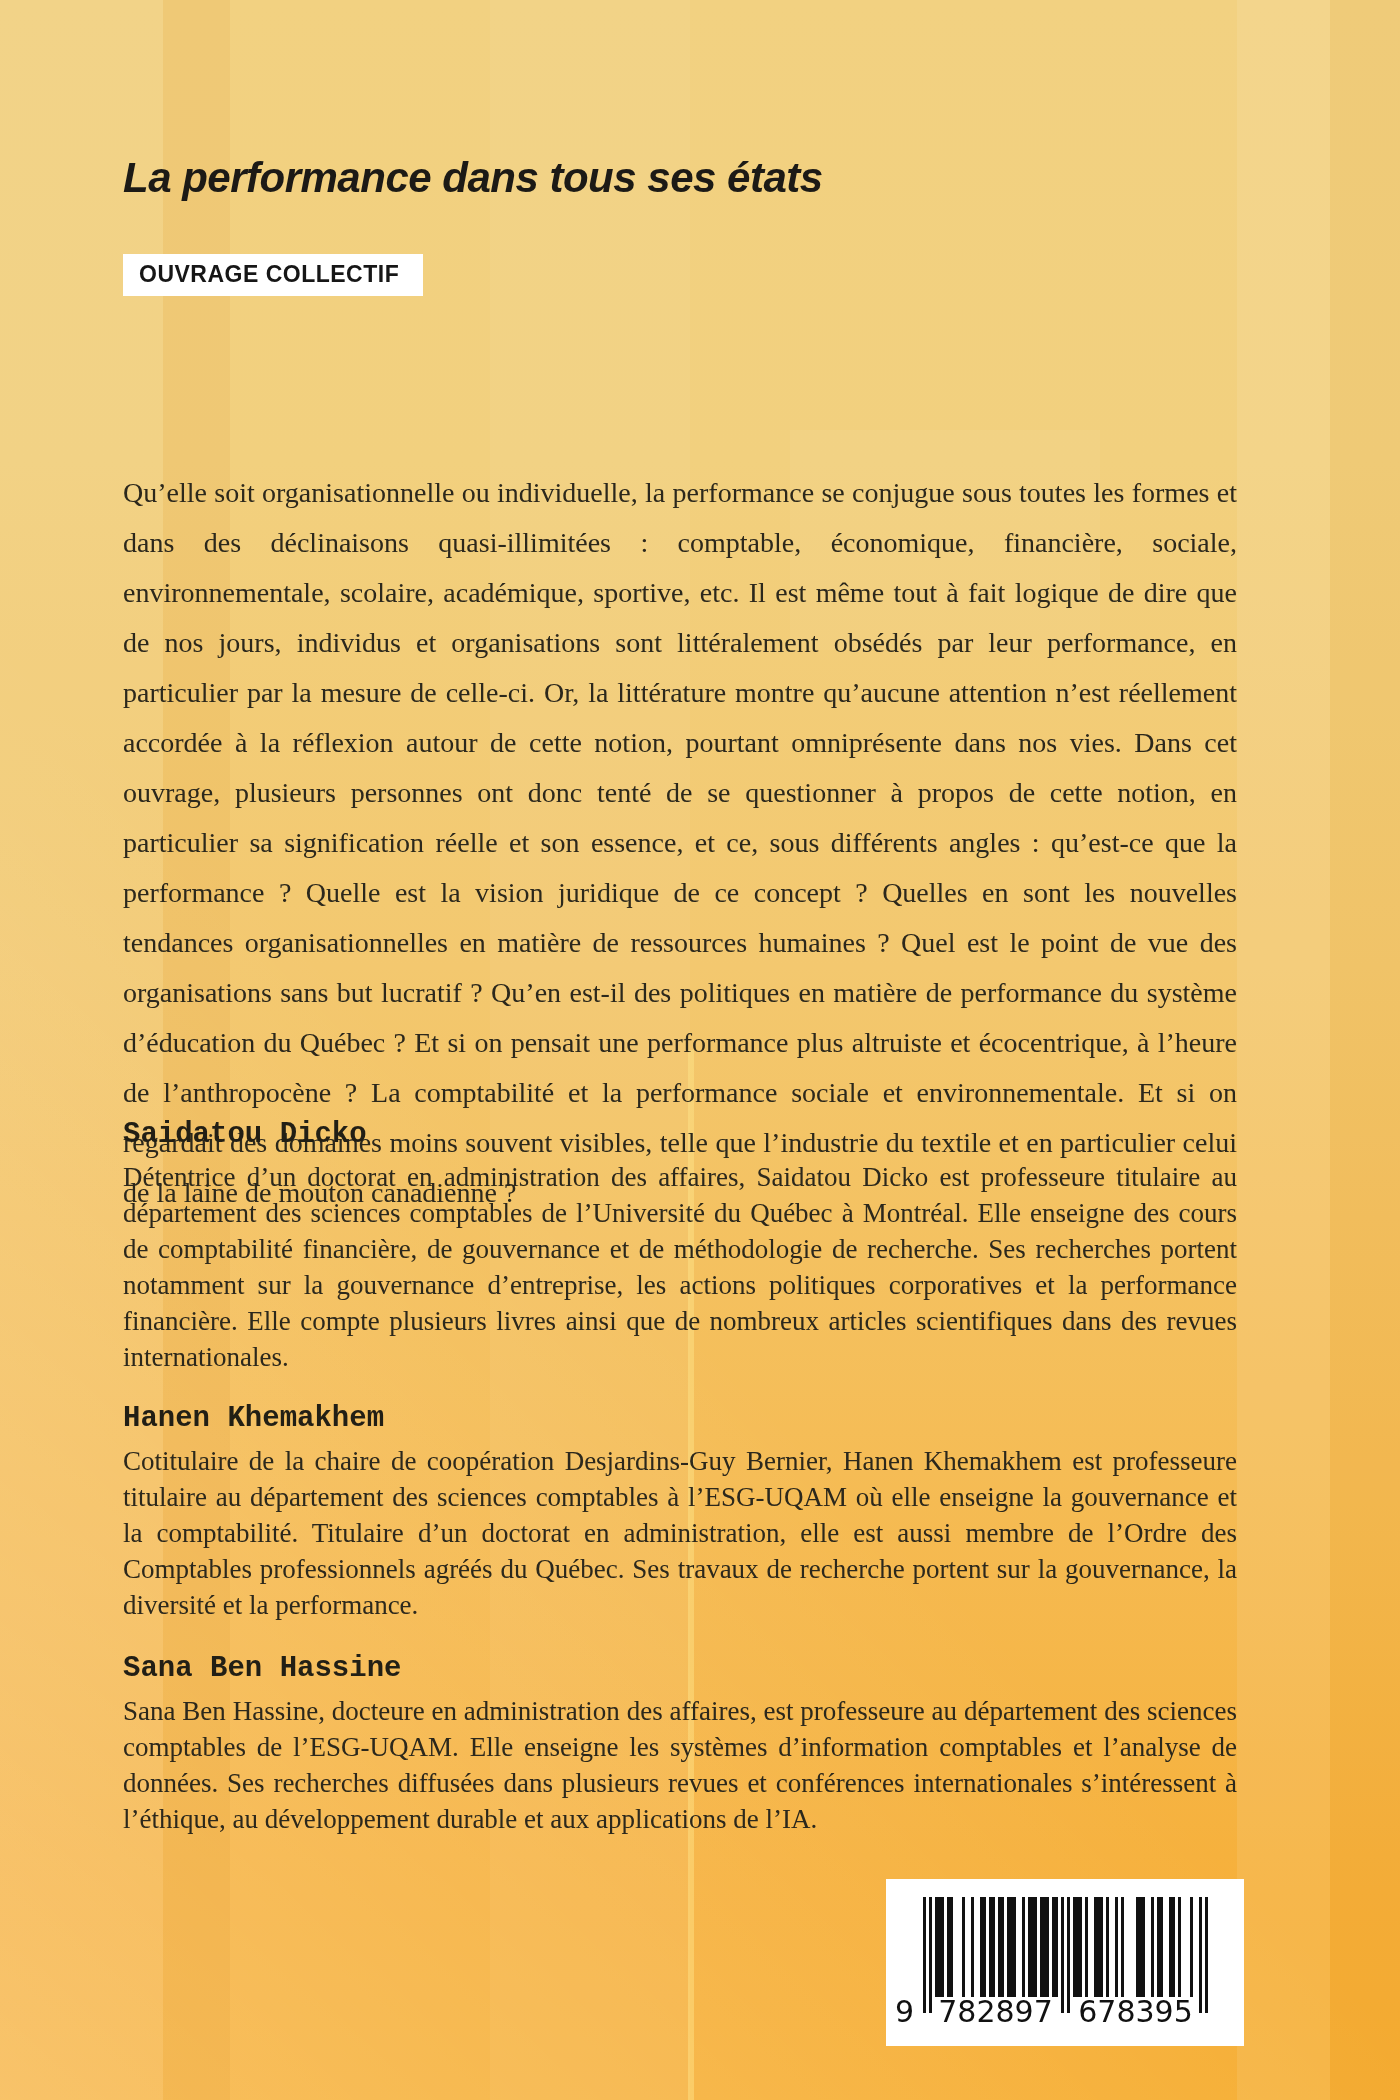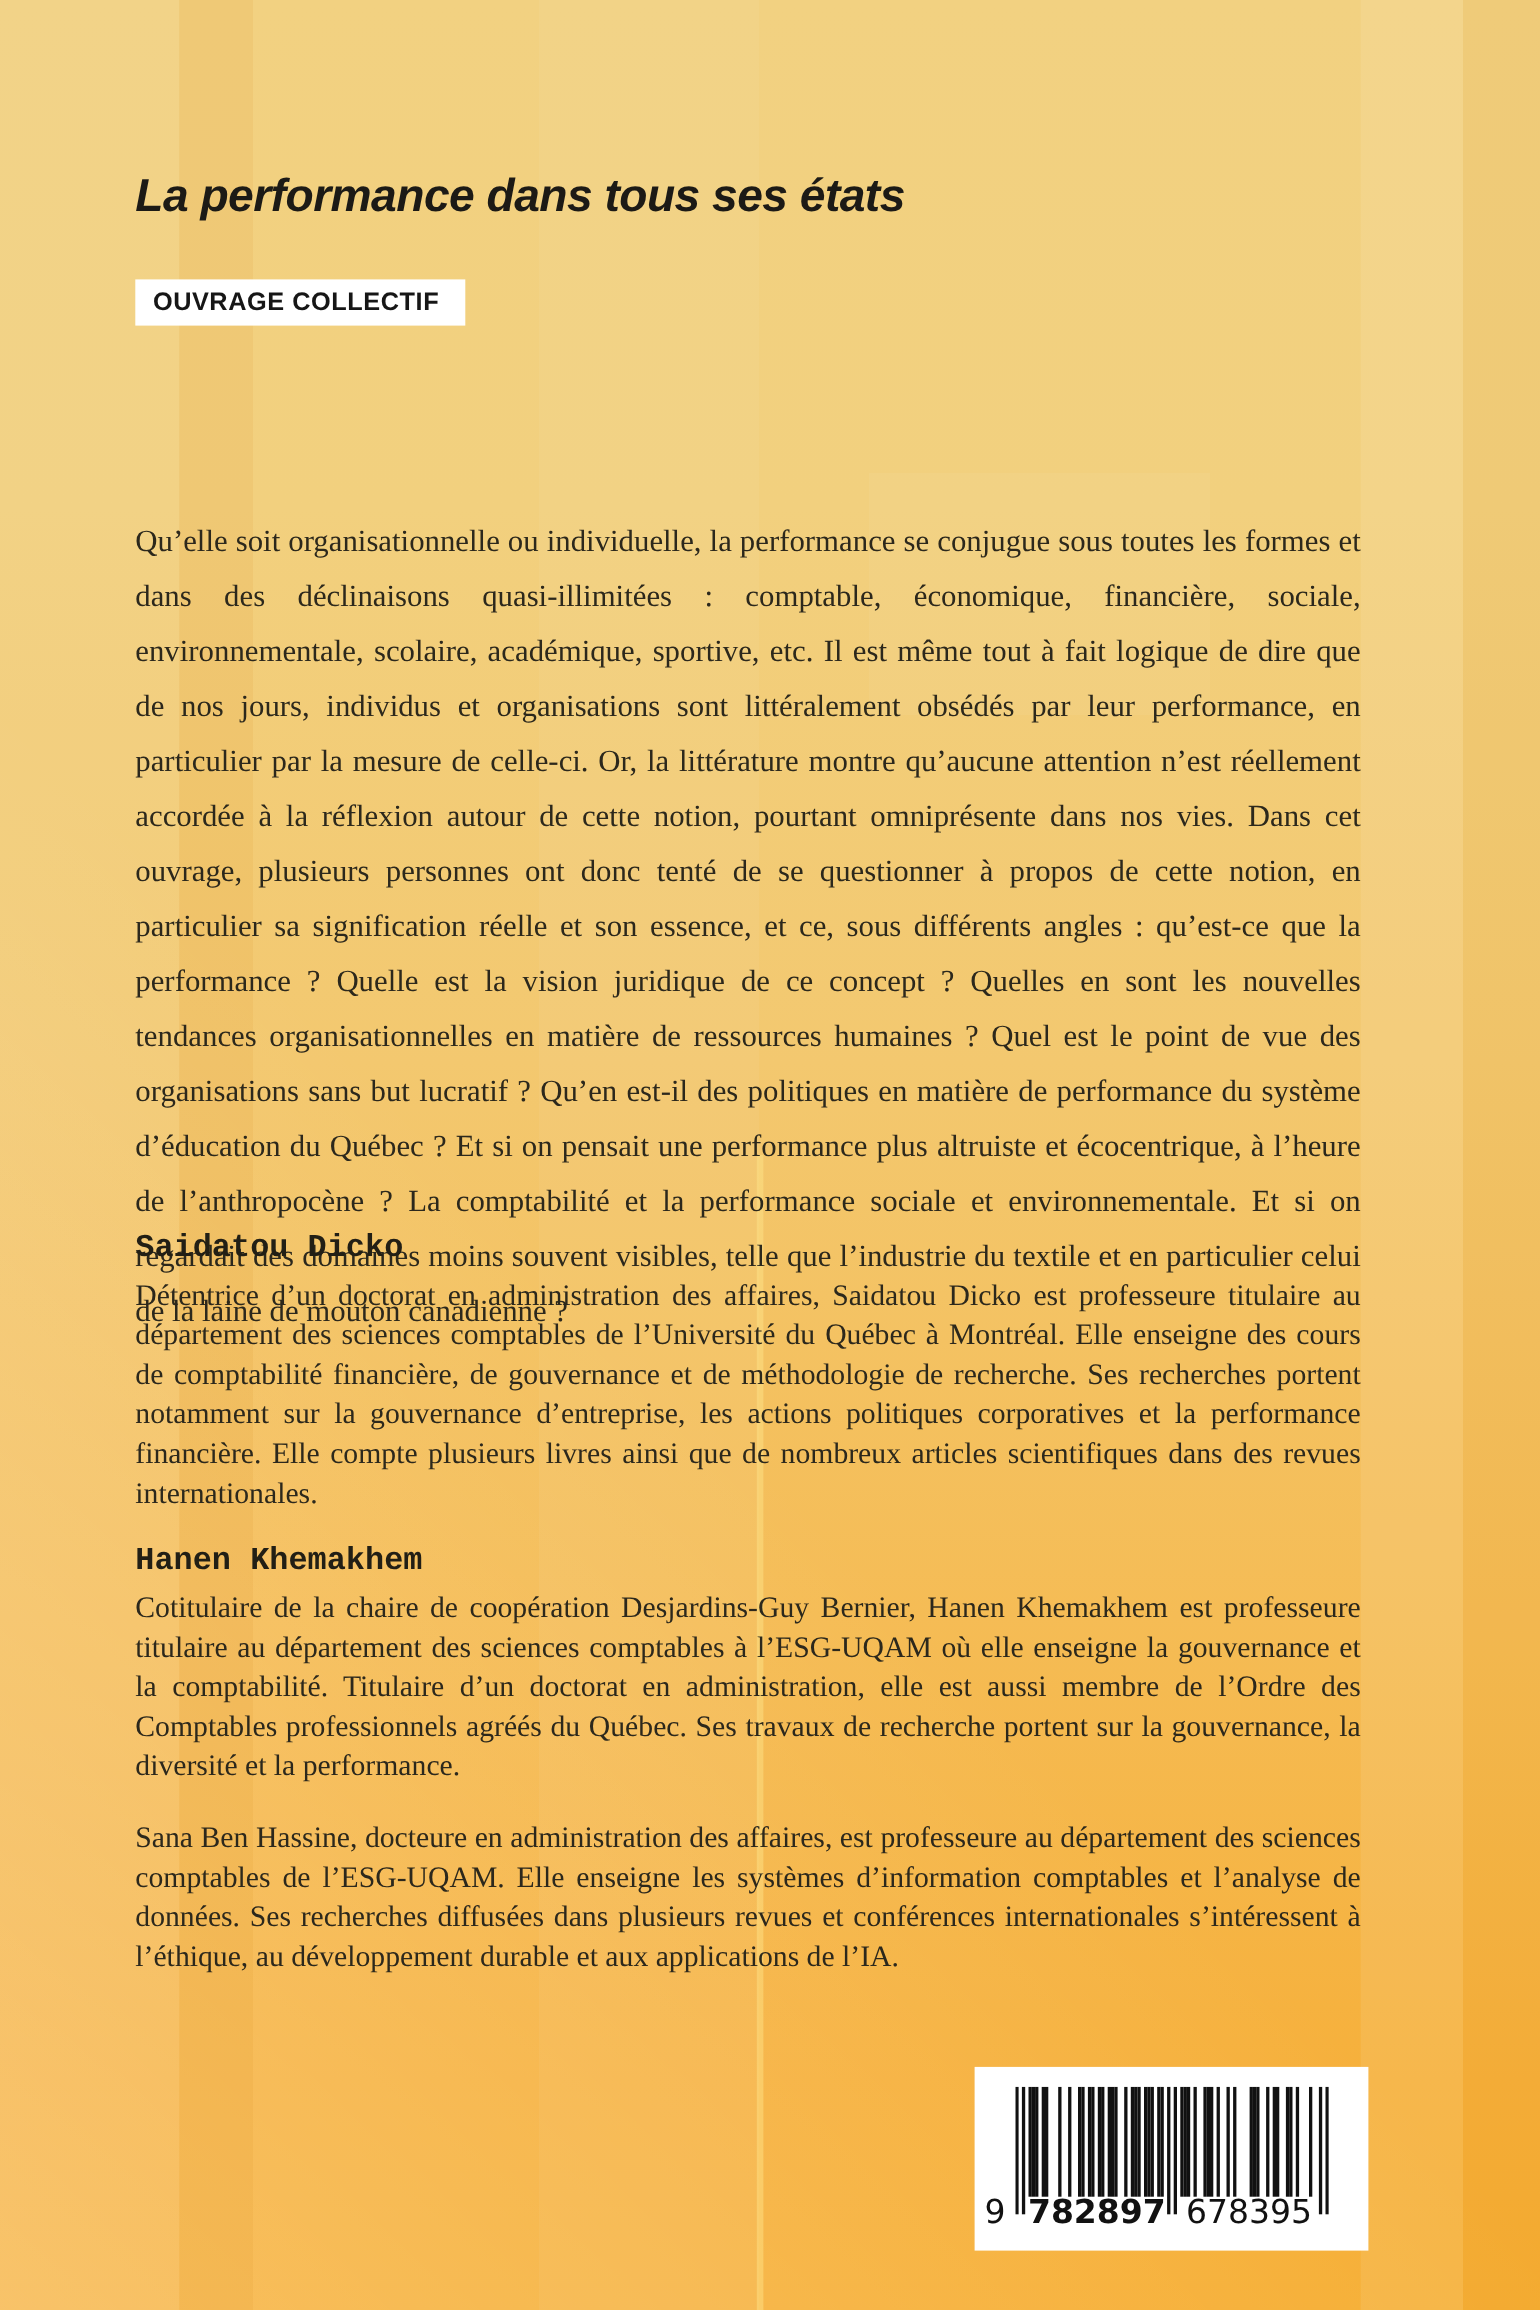--- a/index.html
+++ b/index.html
@@ -55,21 +55,21 @@
     background:#ffffff;
   }
   .barcode-inner{position:relative;width:285px;height:140px;margin:18px auto 0 auto;}
   .barcode-inner svg{display:block;}
   .bc-num{
     position:absolute;top:98px;
     font-family:"DejaVu Sans", sans-serif;font-size:30px;color:#111;
     text-align:center;background:transparent;line-height:34px;
   }
   .bc-first{left:-30px;width:24px;}
-  .bc-left{left:12px;width:122px;font-weight:bold;}
+  .bc-left{left:12px;width:122px;}
   .bc-right{left:152px;width:122px;}
 </style>
 </head>
 <body>
 
 <div class="page">
 
   <div class="stripe s1"></div>
   <div class="stripe s2"></div>
   <div class="stripe s3"></div>
@@ -89,20 +89,21 @@
     <h3>Saidatou Dicko</h3>
     <p class="serif">Détentrice d’un doctorat en administration des affaires, Saidatou Dicko est professeure titulaire au département des sciences comptables de l’Université du Québec à Montréal. Elle enseigne des cours de comptabilité financière, de gouvernance et de méthodologie de recherche. Ses recherches portent notamment sur la gouvernance d’entreprise, les actions politiques corporatives et la performance financière. Elle compte plusieurs livres ainsi que de nombreux articles scientifiques dans des revues internationales.</p>
   </div>
 
   <div class="bio bio-2">
     <h3>Hanen Khemakhem</h3>
     <p class="serif">Cotitulaire de la chaire de coopération Desjardins-Guy Bernier, Hanen Khemakhem est professeure titulaire au département des sciences comptables à l’ESG-UQAM où elle enseigne la gouvernance et la comptabilité. Titulaire d’un doctorat en administration, elle est aussi membre de l’Ordre des Comptables professionnels agréés du Québec. Ses travaux de recherche portent sur la gouvernance, la diversité et la performance.</p>
   </div>
 
   <div class="bio bio-3">
+    <h3>Sana Ben Hassine</h3>
     <p class="serif">Sana Ben Hassine, docteure en administration des affaires, est professeure au département des sciences comptables de l’ESG-UQAM. Elle enseigne les systèmes d’information comptables et l’analyse de données. Ses recherches diffusées dans plusieurs revues et conférences internationales s’intéressent à l’éthique, au développement durable et aux applications de l’IA.</p>
   </div>
 
   <div class="barcode-box">
     <div class="barcode-inner">
       <svg width="285" height="118" viewBox="0 0 285 118" xmlns="http://www.w3.org/2000/svg">
           <rect x="0" y="0" width="3" height="116" fill="#111111"></rect>
           <rect x="6" y="0" width="3" height="116" fill="#111111"></rect>
           <rect x="12" y="0" width="3" height="100" fill="#111111"></rect>
           <rect x="15" y="0" width="3" height="100" fill="#111111"></rect>

